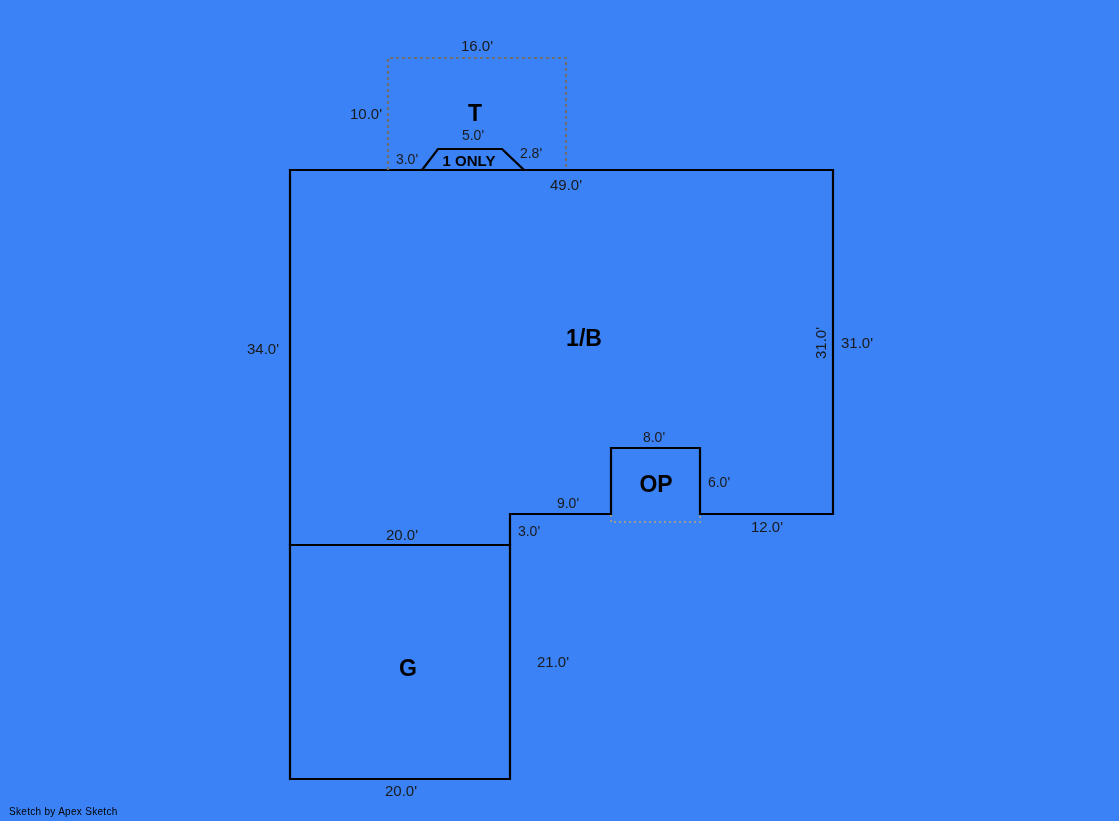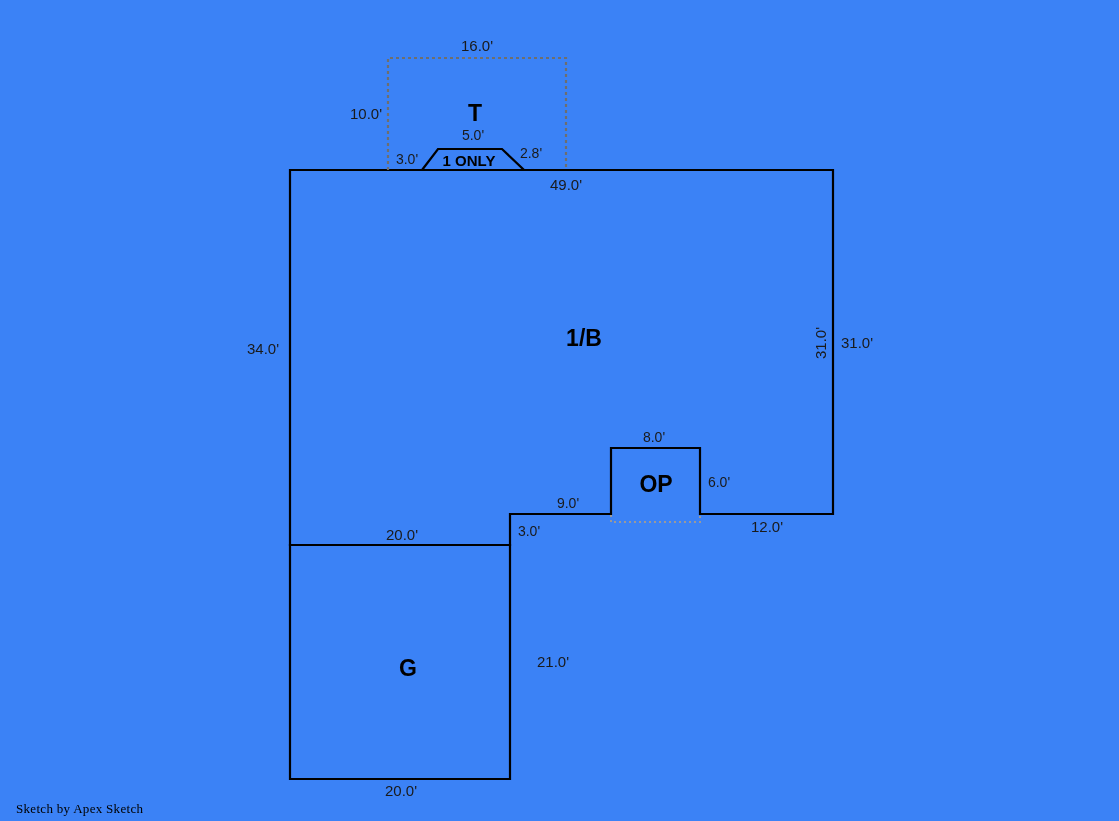--- a/index.html
+++ b/index.html
@@ -56,24 +56,24 @@
     stroke-dasharray: 3 3;
   }
   .dotted-light {
     fill: none;
     stroke: #9a9a9a;
     stroke-width: 2;
     stroke-dasharray: 2 3;
   }
   #credit {
     position: absolute;
-    left: 16px;
+    left: 9px;
     bottom: 4px;
-    font-family: Liberation Serif, serif;
-    font-size: 13px;
+    font-family: Liberation Sans, sans-serif;
+    font-size: 10px;
     letter-spacing: 0.3px;
     color: #000000;
   }
 </style>
 </head>
 <body>
 
 <div id="canvas">
   <svg id="sketch-svg" width="1119" height="821" viewBox="0 0 1119 821">
 

